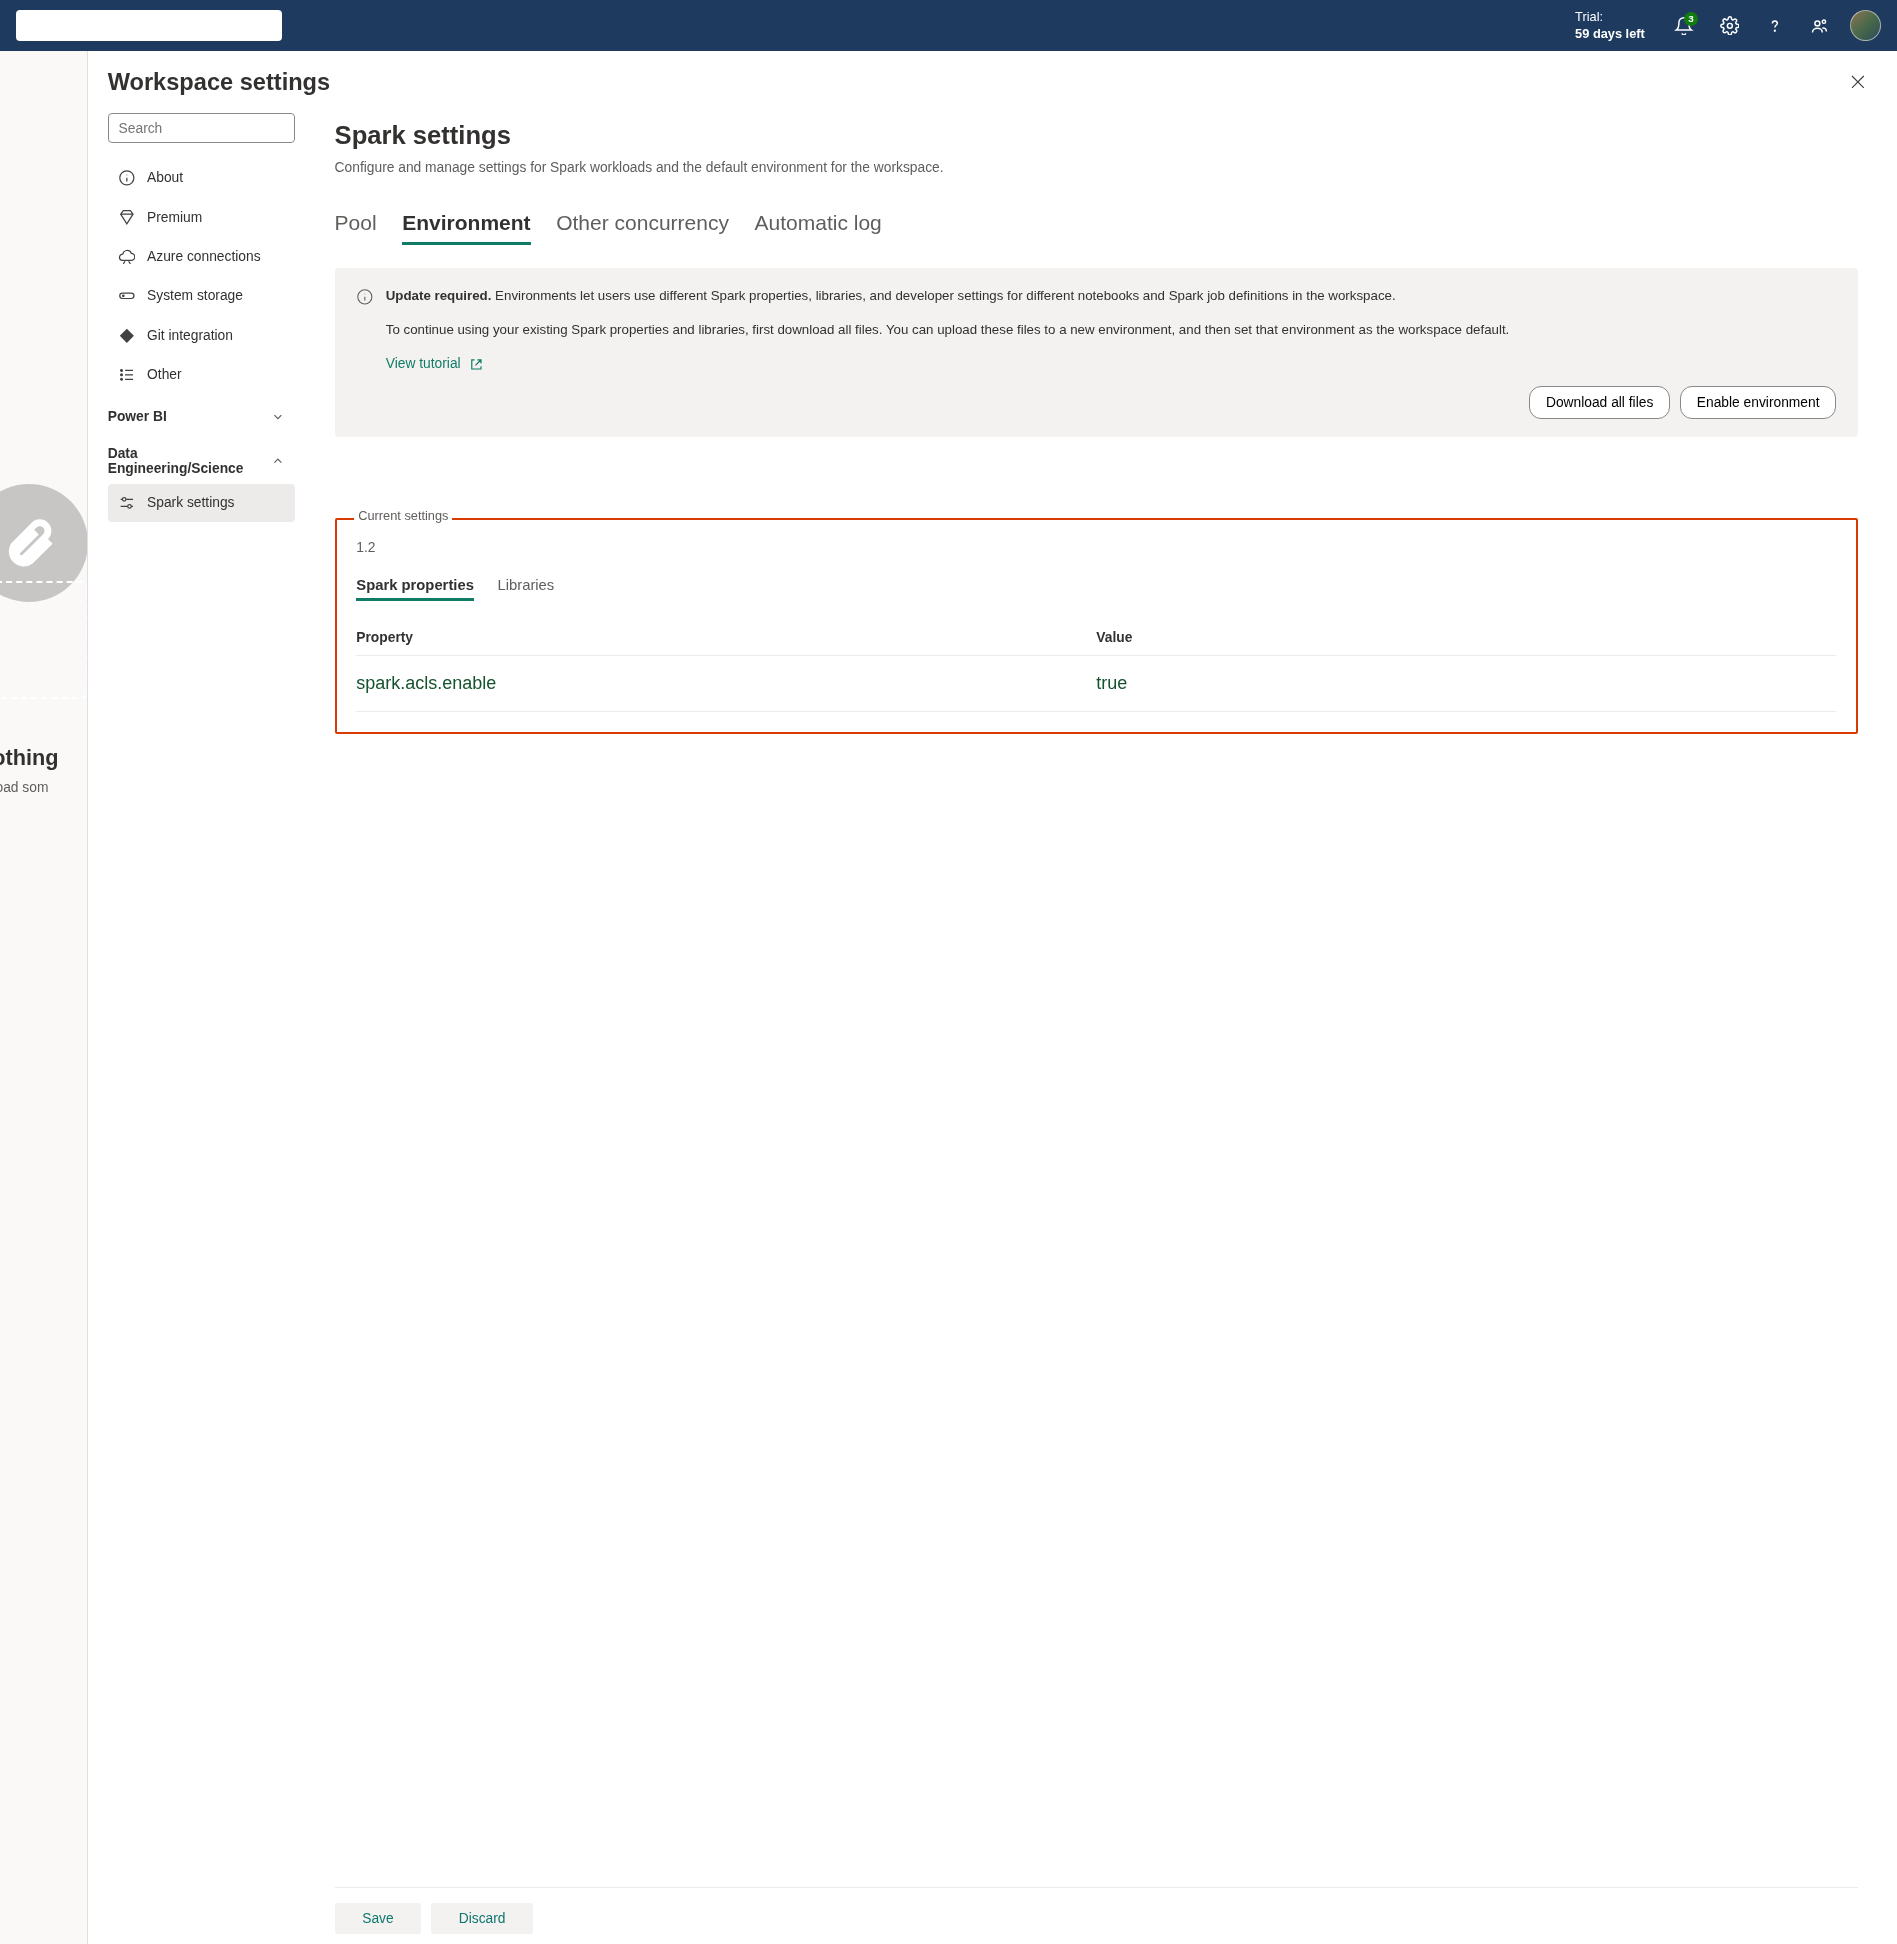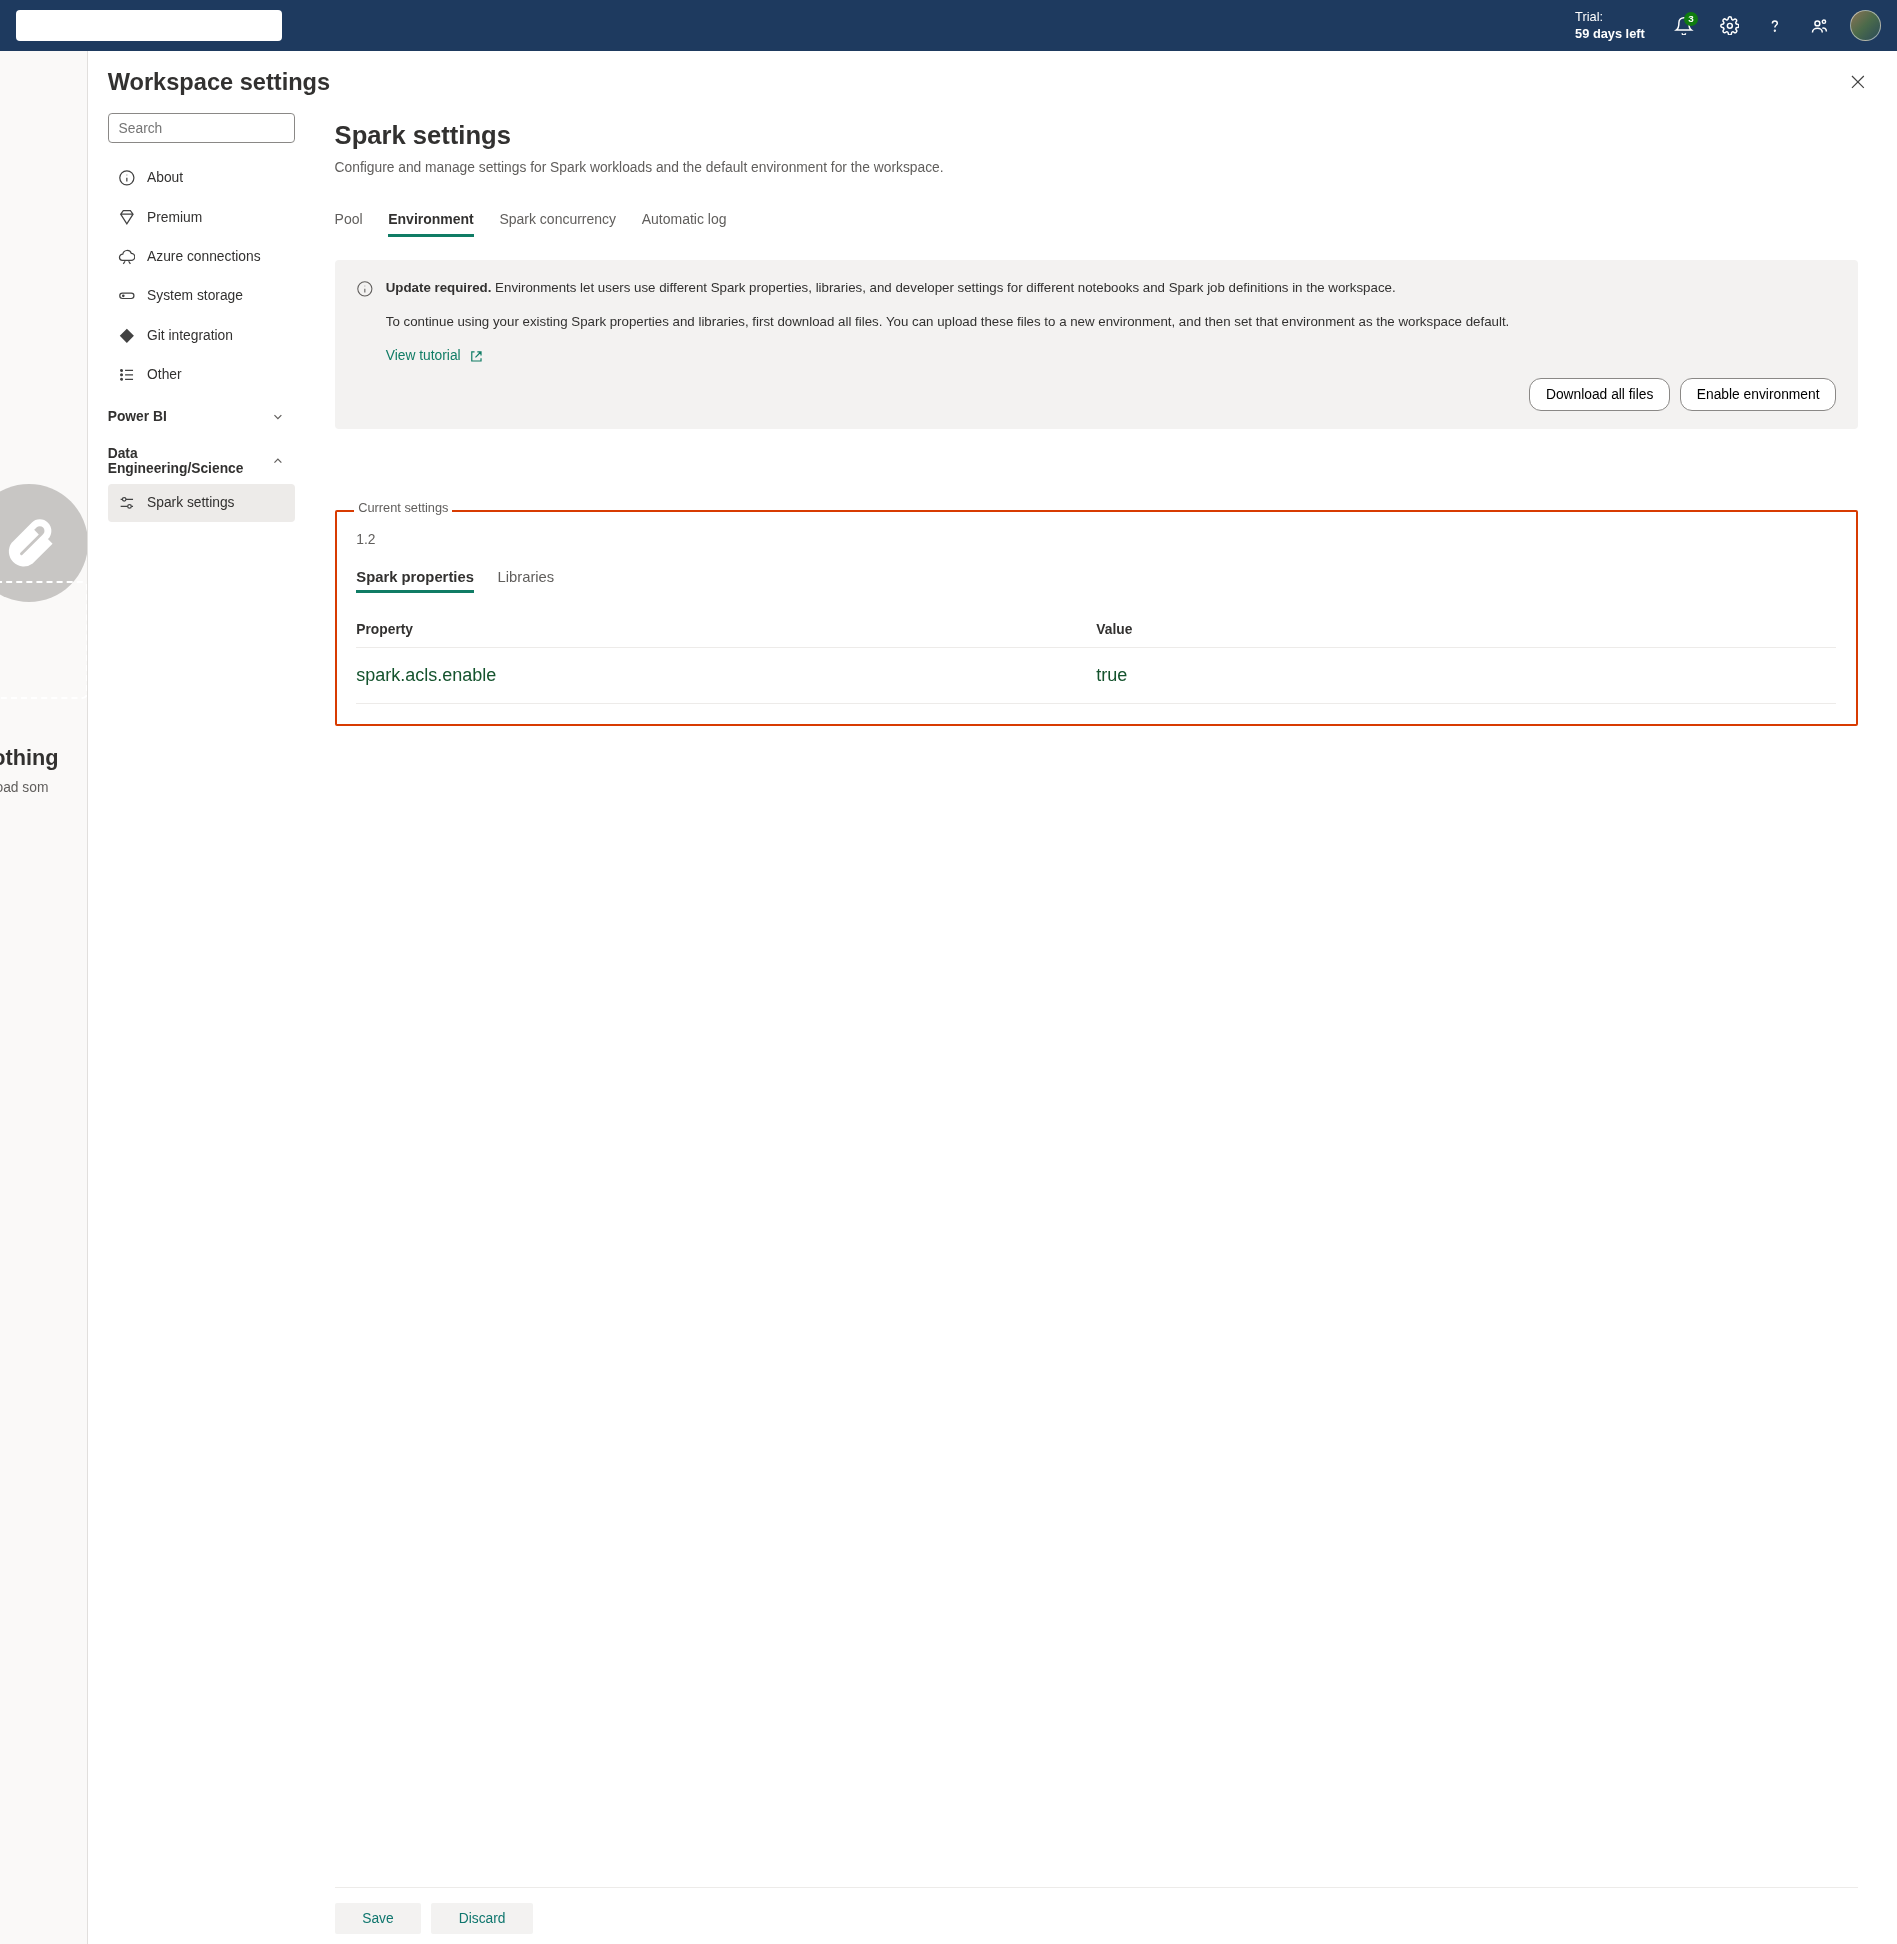--- a/index.html
+++ b/index.html
@@ -115,21 +115,21 @@
 
     
     .content {
       flex:1; padding: 17.7px 39px 9.9px 29.6px; overflow-y:auto;
       display:flex; flex-direction:column;
     }
     .content h1 { font-size: 25.6px; font-weight: 700; margin-bottom: 7.9px;}
     .content-desc { font-size: 13.8px; color:#605e5c; max-width: 611px; margin-bottom: 27.6px; line-height:1.4;}
     
     .tabs { display:flex; gap: 25.6px; border-bottom: none; margin-bottom: 23.6px;}
-    .tab { font-size: 14px; color:#605e5c; padding: 5.9px 0 9.9px 0; cursor:pointer;}
+    .tab { font-size: 21px; color:#605e5c; padding: 5.9px 0 9.9px 0; cursor:pointer;}
     .tab.active { color:#323130; font-weight:600; border-bottom: 3px solid #107c65; padding-bottom:6.9px;}
     
     .info-box {
       background:#f3f2f1; border-radius:3.9px; padding: 17.7px 21.7px; margin-bottom: 19.7px;
     }
     .info-box-row1 { display:flex; gap:11.8px;}
     .info-icon-box { flex-shrink:0; width:17.7px; height:17.7px; margin-top:2px;}
     .info-box-text { font-size:13.3px; color:#323130; line-height:1.5;}
     .info-box-text p { margin-bottom:13.8px;}
     .info-box-text strong { font-weight:600;}
@@ -326,21 +326,21 @@
       </div>
     </div>
 
     <div class="content">
       <h1>Spark settings</h1>
       <div class="content-desc">Configure and manage settings for Spark workloads and the default environment for the workspace.</div>
 
       <div class="tabs">
         <div class="tab">Pool</div>
         <div class="tab active">Environment</div>
-        <div class="tab">Spark concurrency</div>
+        <div class="tab">Other concurrency</div>
         <div class="tab">Automatic log</div>
       </div>
 
       <div class="info-box">
         <div class="info-box-row1">
           <span class="info-icon-box">
               <svg width="17.7" height="17.7" viewBox="0 0 20 20" fill="none" stroke="#605e5c" stroke-width="1.2">
                 <circle cx="10" cy="10" r="8"></circle>
                 <path d="M10 14v-4M10 6.5v.5"></path>
               </svg>

